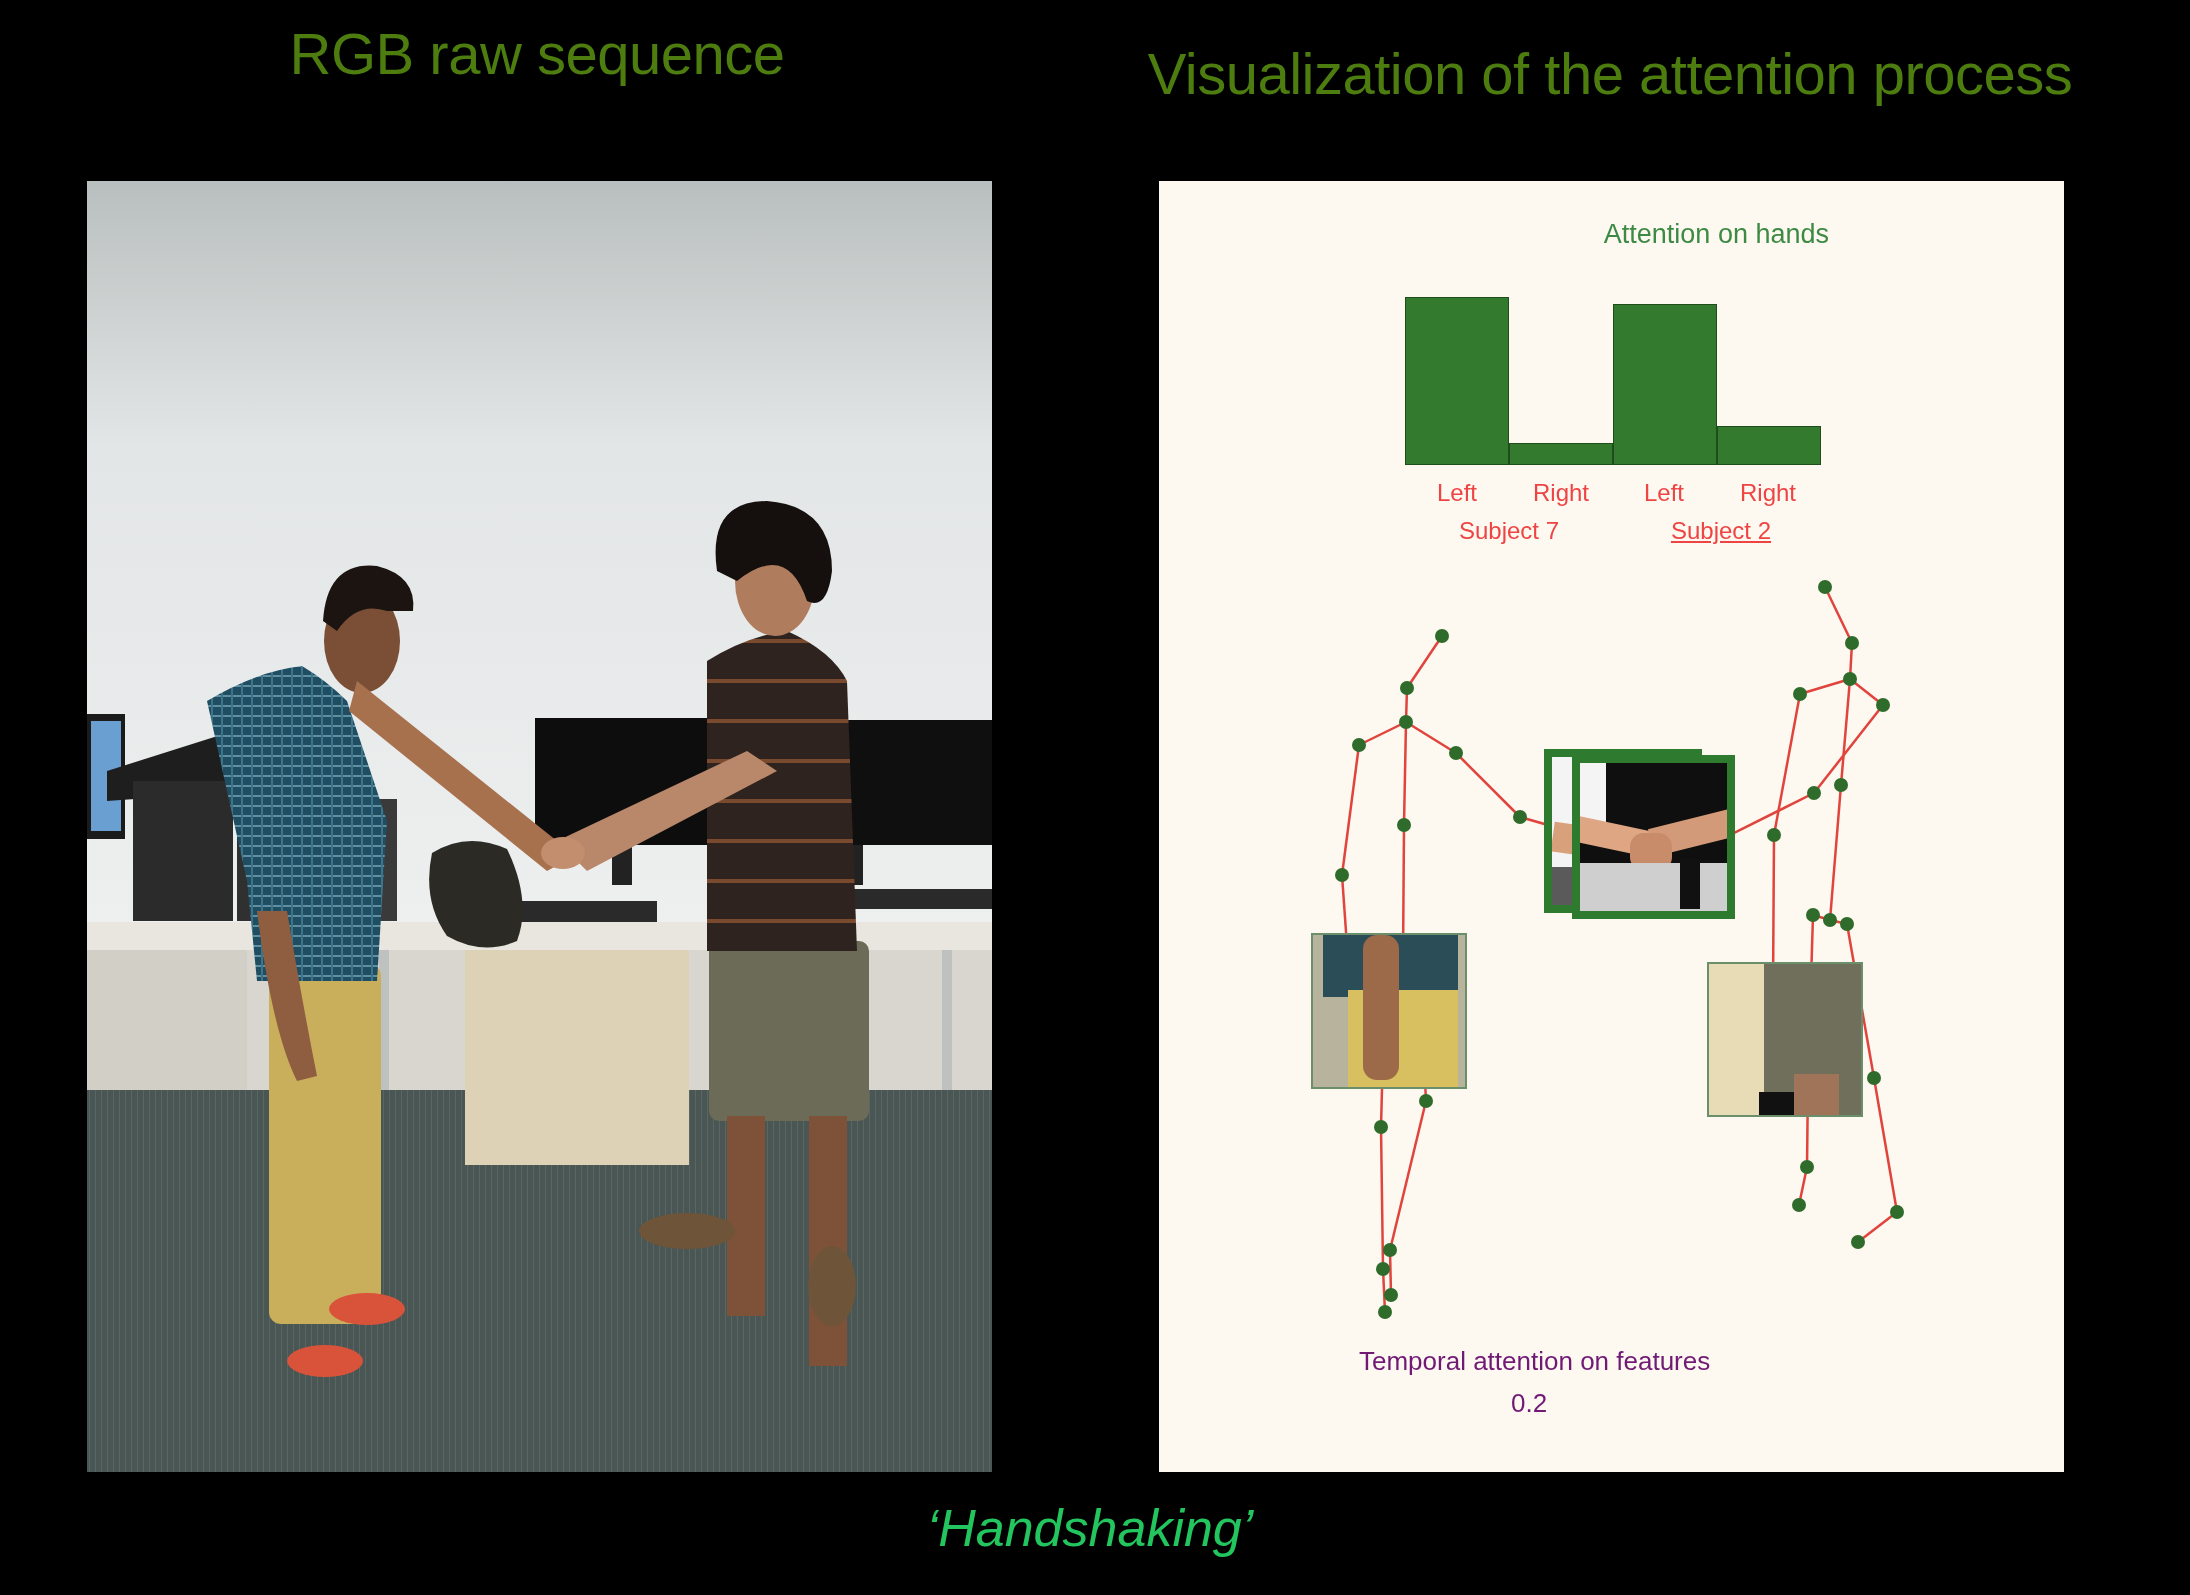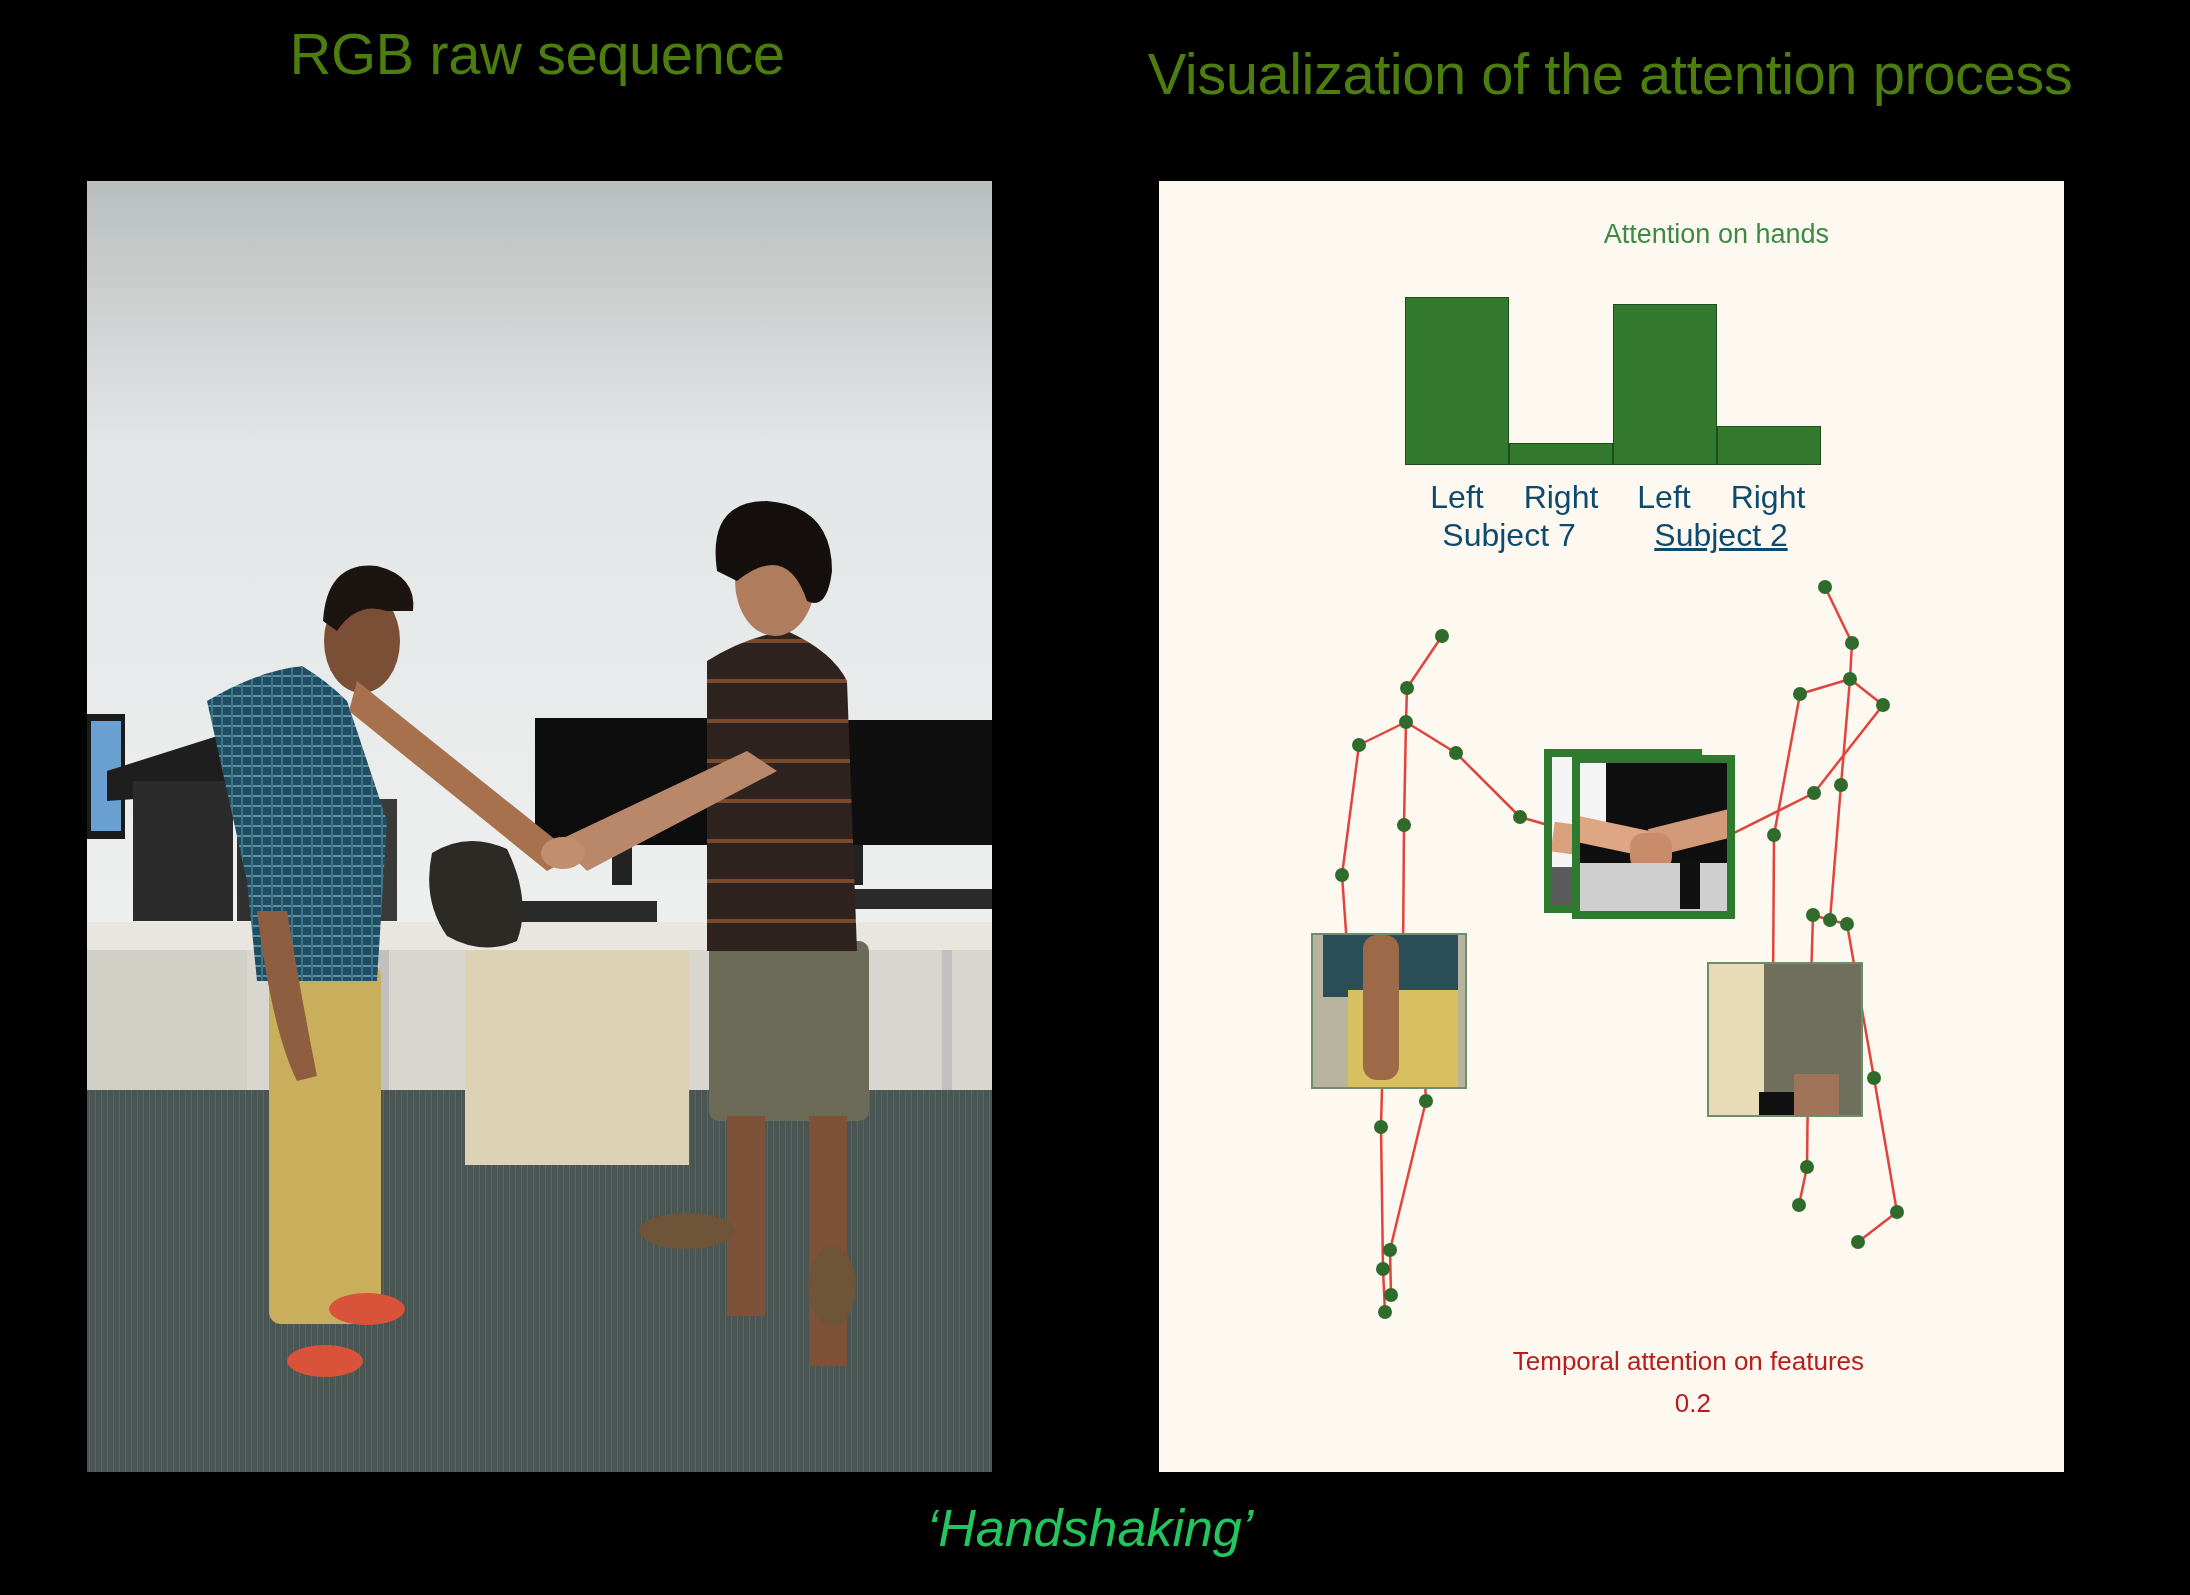--- a/index.html
+++ b/index.html
@@ -11,22 +11,22 @@
   #title-right { left:1060px; top:20px; width:1100px;margin-top:16px; }
   #caption { left:840px; top:1498px; width:500px; text-align:center; color:#22c55e; font-size:52px; font-style:italic; }
 
   
   #photo { left:87px; top:181px; width:905px; height:1291px; overflow:hidden; background:#c9cdcc; }
   #photo svg { display:block; }
 
   
   #panel { left:1159px; top:181px; width:905px; height:1291px; background:#fdf8f0; }
   .chart-title { color:#3d8a45; font-size:27px; text-align:right; }
-  .bar-label { color:#0c4a6e; font-size:32px; text-align:center; }
-  .temporal { color:#b91c1c; font-size:26px; text-align:right; }
+  .bar-label { color:#ef4444; font-size:24px; text-align:center; }
+  .temporal { color:#701a75; font-size:26px; text-align:left; }
   .crop { position:absolute; overflow:hidden; }
 </style>
 </head>
 <body>
 
 <div id="title-left" class="abs title">RGB raw sequence</div>
 <div id="title-right" class="abs title">
   <div>Visualization of the attention process</div>
 </div>
 

